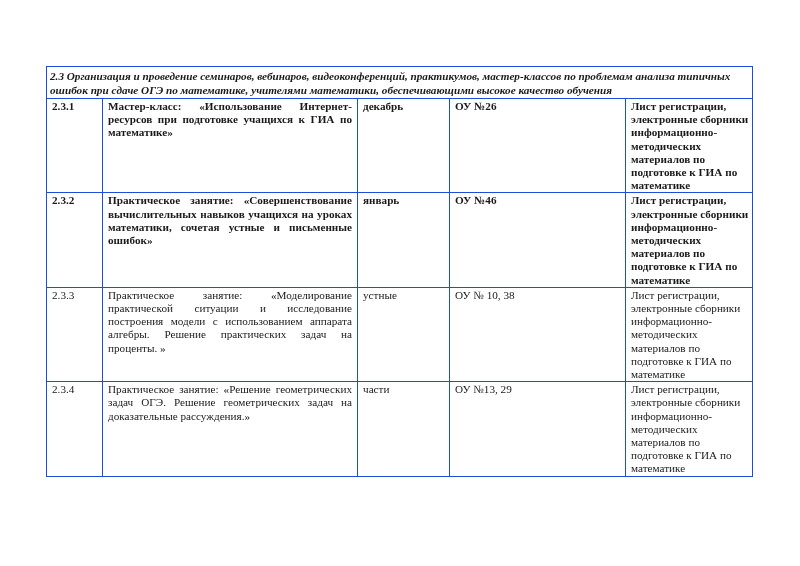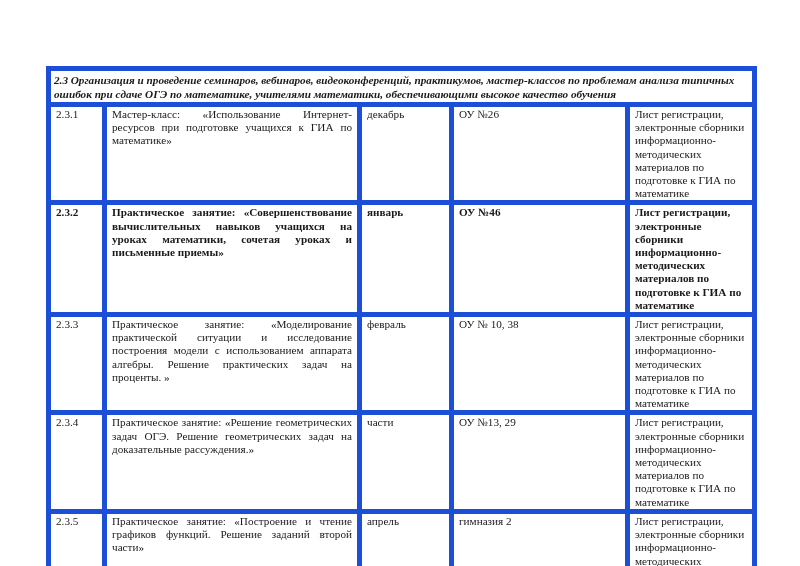--- a/index.html
+++ b/index.html
@@ -1,26 +1,26 @@
 <!DOCTYPE html>
 <html><head>
   <meta charset="utf-8">
   <style>
     html, body { margin: 0; padding: 0; background: #ffffff; }
     body { width: 800px; height: 566px; position: relative; overflow: hidden;
       font-family: "Liberation Serif", "DejaVu Serif", serif; color: #1a1a1a; }
     .doc-table { position: absolute; left: 46px; top: 66px; width: 706px;
       border-collapse: collapse; table-layout: fixed; font-size: 11.2px; line-height: 13.2px; }
-    .doc-table td { border: 5px solid #1d4ed8; vertical-align: top; padding: 1px 5px 0 5px; margin-left: 8px; }
+    .doc-table td { border: 1px solid #1d4ed8; vertical-align: top; padding: 1px 5px 0 5px; margin-left: 8px; }
     .section-header td { font-style: italic; font-weight: bold; padding: 2px 3px 1px 3px; line-height: 14px; }
     .num { }
     .desc { text-align: justify; }
     .month { text-align: left; }
     .result { padding-left: 5px !important; padding-right: 2px !important; }
-    .r1 { height: 89px; }
+    .r1 { height: 89px; font-weight: bold; }
     .r2 { height: 94px; font-weight: bold; }
     .r3 { height: 92px; padding-left: 33px; }
     .r4 { height: 91px; }
     .r5 { height: 51px; }
   </style>
 </head>
 <body>
 
 <table class="doc-table">
   <colgroup>
@@ -36,40 +36,33 @@
   </tr>
   <tr class="r1">
     <td class="num">2.3.1</td>
     <td class="desc">Мастер-класс: «Использование Интернет-ресурсов при подготовке учащихся к ГИА по математике»</td>
     <td class="month">декабрь</td>
     <td>ОУ №26</td>
     <td class="result">Лист регистрации, электронные сборники информационно-методических материалов по подготовке к ГИА по математике</td>
   </tr>
   <tr class="r2">
     <td class="num">2.3.2</td>
-    <td class="desc">Практическое занятие: «Совершенствование вычислительных навыков учащихся на уроках математики, сочетая уроках и письменные приемы»</td>
+    <td class="desc">Практическое занятие: «Совершенствование вычислительных навыков учащихся на уроках математики, сочетая устные и письменные ошибок»</td>
     <td class="month">январь</td>
     <td>ОУ №46</td>
     <td class="result">Лист регистрации, электронные сборники информационно-методических материалов по подготовке к ГИА по математике</td>
   </tr>
   <tr class="r3">
     <td class="num">2.3.3</td>
     <td class="desc">Практическое занятие: «Моделирование практической ситуации и исследование построения модели с использованием аппарата алгебры. Решение практических задач на проценты. »</td>
-    <td class="month">февраль</td>
+    <td class="month">устные</td>
     <td>ОУ № 10, 38</td>
     <td class="result">Лист регистрации, электронные сборники информационно-методических материалов по подготовке к ГИА по математике</td>
   </tr>
   <tr class="r4">
     <td class="num">2.3.4</td>
     <td class="desc">Практическое занятие: «Решение геометрических задач ОГЭ. Решение геометрических задач на доказательные рассуждения.»</td>
     <td class="month">части</td>
     <td>ОУ №13, 29</td>
     <td class="result">Лист регистрации, электронные сборники информационно-методических материалов по подготовке к ГИА по математике</td>
   </tr>
-  <tr class="r5">
-    <td class="num">2.3.5</td>
-    <td class="desc">Практическое занятие: «Построение и чтение графиков функций. Решение заданий второй части»</td>
-    <td class="month">апрель</td>
-    <td>гимназия 2</td>
-    <td class="result">Лист регистрации, электронные сборники информационно-методических</td>
-  </tr>
 </tbody>
   </table>
 
 </body></html>

